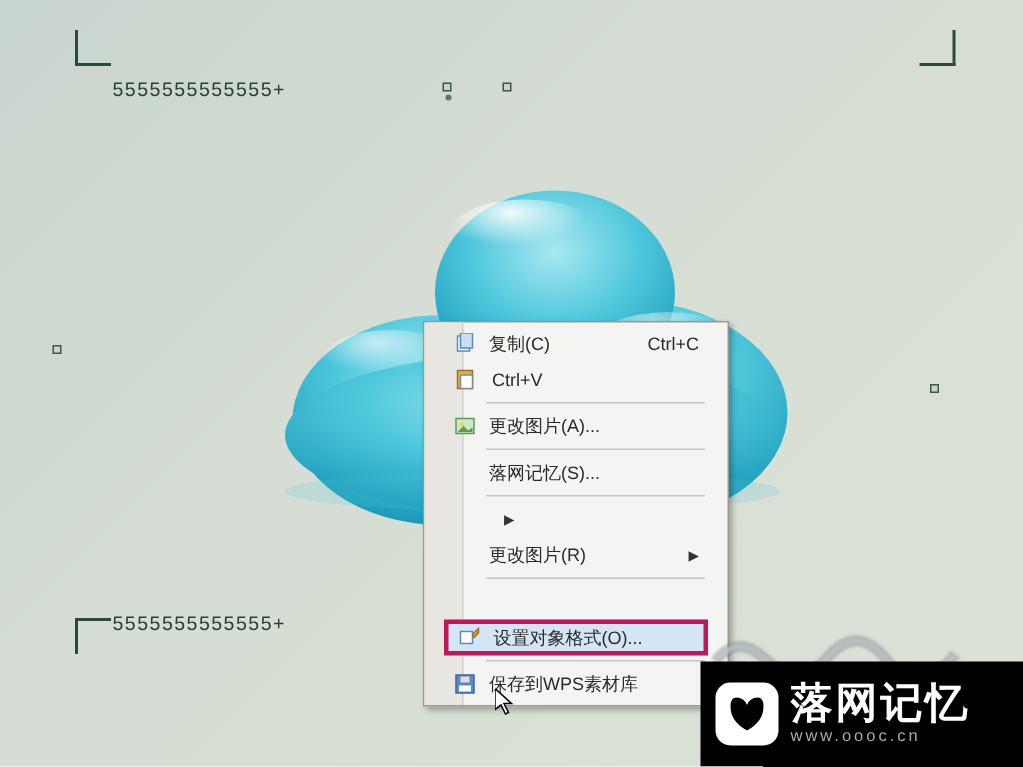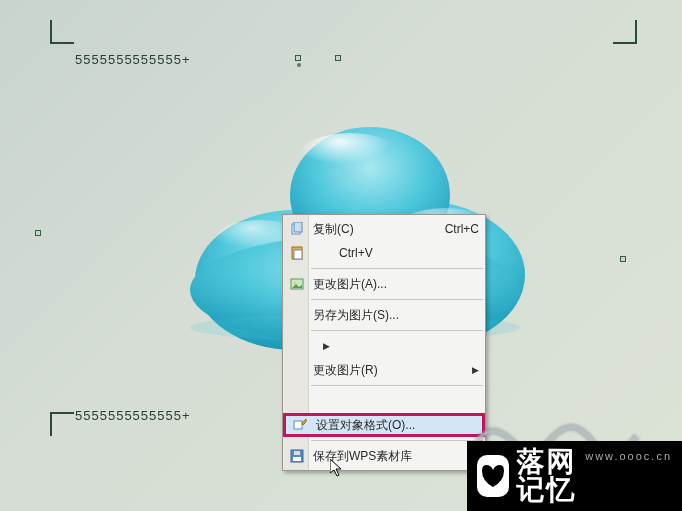--- a/index.html
+++ b/index.html
@@ -63,31 +63,31 @@
   .menu-item.sel { background: #d4e6f5; border: 3px solid #be185d; height: 24px; }
   .menu-icon {
     width: 20px;
     height: 20px;
     display: flex;
     align-items: center;
     justify-content: center;
     margin-right: 6px;
   }
   .menu-label { flex: 1; font-size: 12px; color: #2a2a2a; }
-  .menu-shortcut { font-size: 12px; color: #2a2a2a; margin-left: 26px; }
+  .menu-shortcut { font-size: 12px; color: #2a2a2a; margin-left: 2px; }
   .menu-arrow { font-size: 9px; color: #333; margin-left: 10px; }
   .menu-sep { height: 1px; background: #c8c6be; margin: 3px 2px 3px 28px; }
   .icon-gutter {
     position: absolute;
     left: 0; top: 0; bottom: 0;
     width: 26px;
     background: #e8e6e0;
     border-right: 1px solid #d4d2ca;
   }
-  .menu-items { position: relative; padding: 2px 0; }
+  .menu-items { position: relative; padding: 2px 13px; }
 
   
   .cursor {
     position: absolute;
     top: 459px;
     left: 330px;
     width: 14px;
     height: 20px;
     z-index: 100;
   }
@@ -109,21 +109,21 @@
     height: 42px;
     background: #fff;
     border-radius: 10px;
     display: flex;
     align-items: center;
     justify-content: center;
     font-size: 28px;
     font-weight: bold;
     margin-right: 8px;
   }
-  .wm-text { display: flex; flex-direction: row; }
+  .wm-text { display: flex; flex-direction: column; }
   .wm-title { color: #fff; font-size: 28px; font-weight: bold; line-height: 1; letter-spacing: 2px; }
   .wm-url { color: #aaa; font-size: 11px; letter-spacing: 2px; margin-top: 2px; }
 
   
   .scribble {
     position: absolute;
     bottom: 55px;
     right: 30px;
     width: 180px;
     height: 40px;
@@ -216,21 +216,21 @@
             <path d="M2 11 L6 7 L9 10 L12 8 L12 11 Z" fill="#5a9a5a"></path>
           </svg>
       </span>
       <span class="menu-label">更改图片(A)...</span>
     </div>
 
     <div class="menu-sep"></div>
 
     <div class="menu-item">
       <span class="menu-icon"></span>
-      <span class="menu-label">另存为图片(S)...</span>
+      <span class="menu-label">落网记忆(S)...</span>
     </div>
 
     <div class="menu-sep"></div>
 
     <div class="menu-item">
       <span class="menu-icon"></span>
       <span class="menu-arrow">▶</span>
     </div>
     <div class="menu-item">
       <span class="menu-icon"></span>

